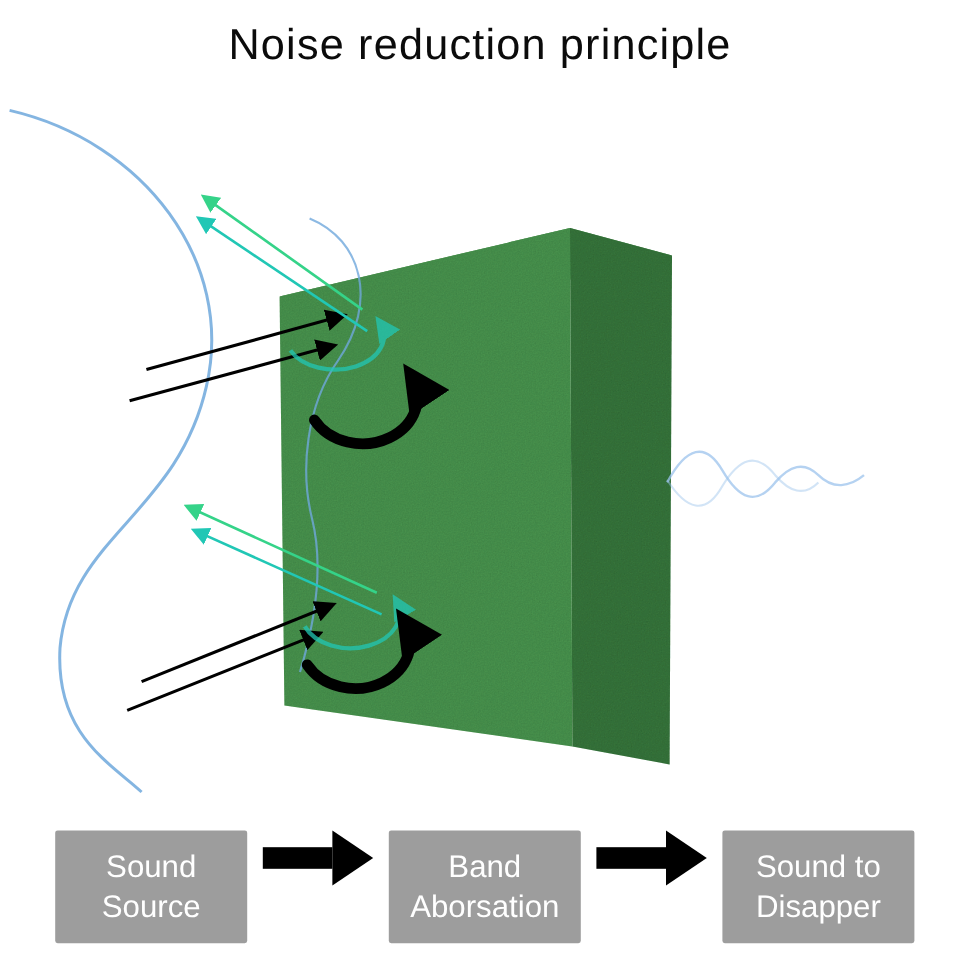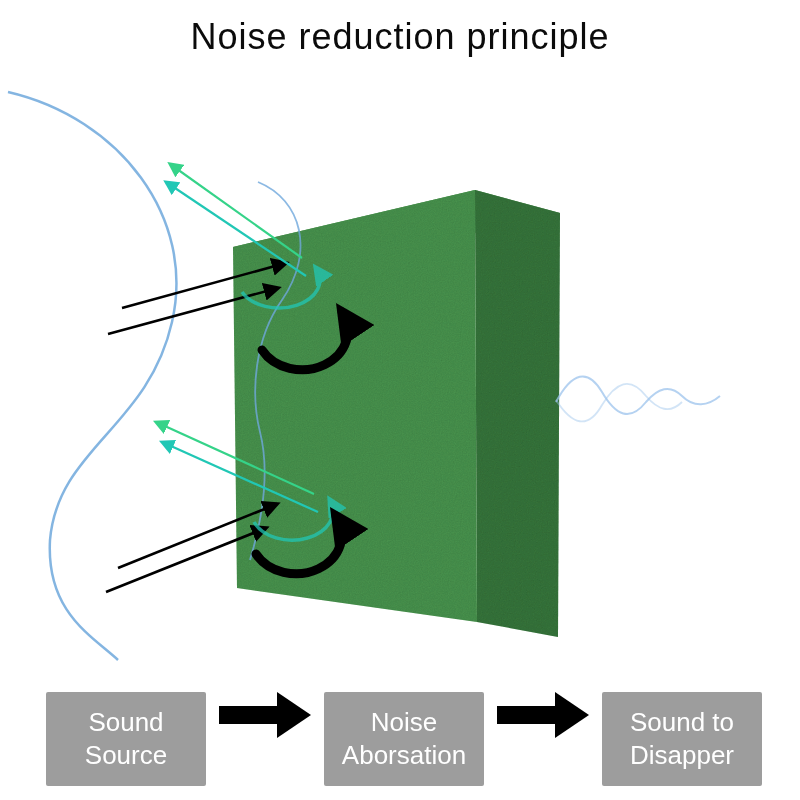--- a/index.html
+++ b/index.html
@@ -159,21 +159,21 @@
   <div class="flow">
     <div class="flow-box">
       <span>Sound
 Source</span>
     </div>
     <div class="flow-arrow">
       <div class="shaft"></div>
       <div class="head"></div>
     </div>
     <div class="flow-box">
-      <span>Noise
+      <span>Band
 Aborsation</span>
     </div>
     <div class="flow-arrow">
       <div class="shaft"></div>
       <div class="head"></div>
     </div>
     <div class="flow-box">
       <span>Sound to
 Disapper</span>
     </div>

